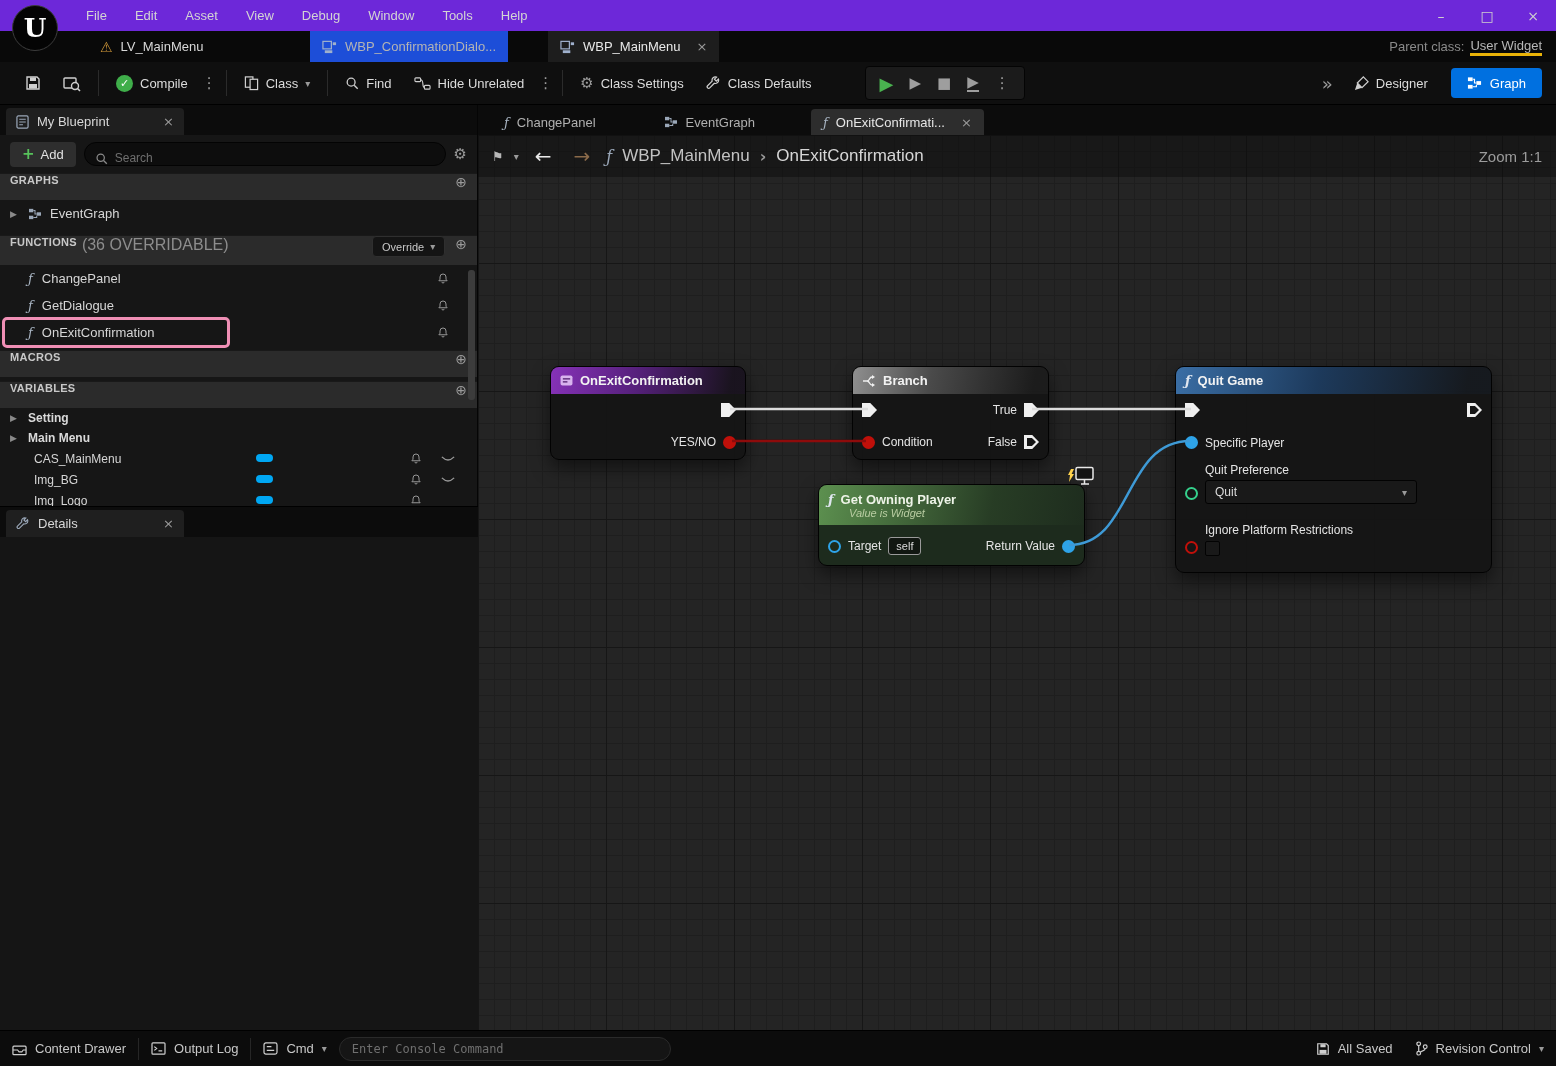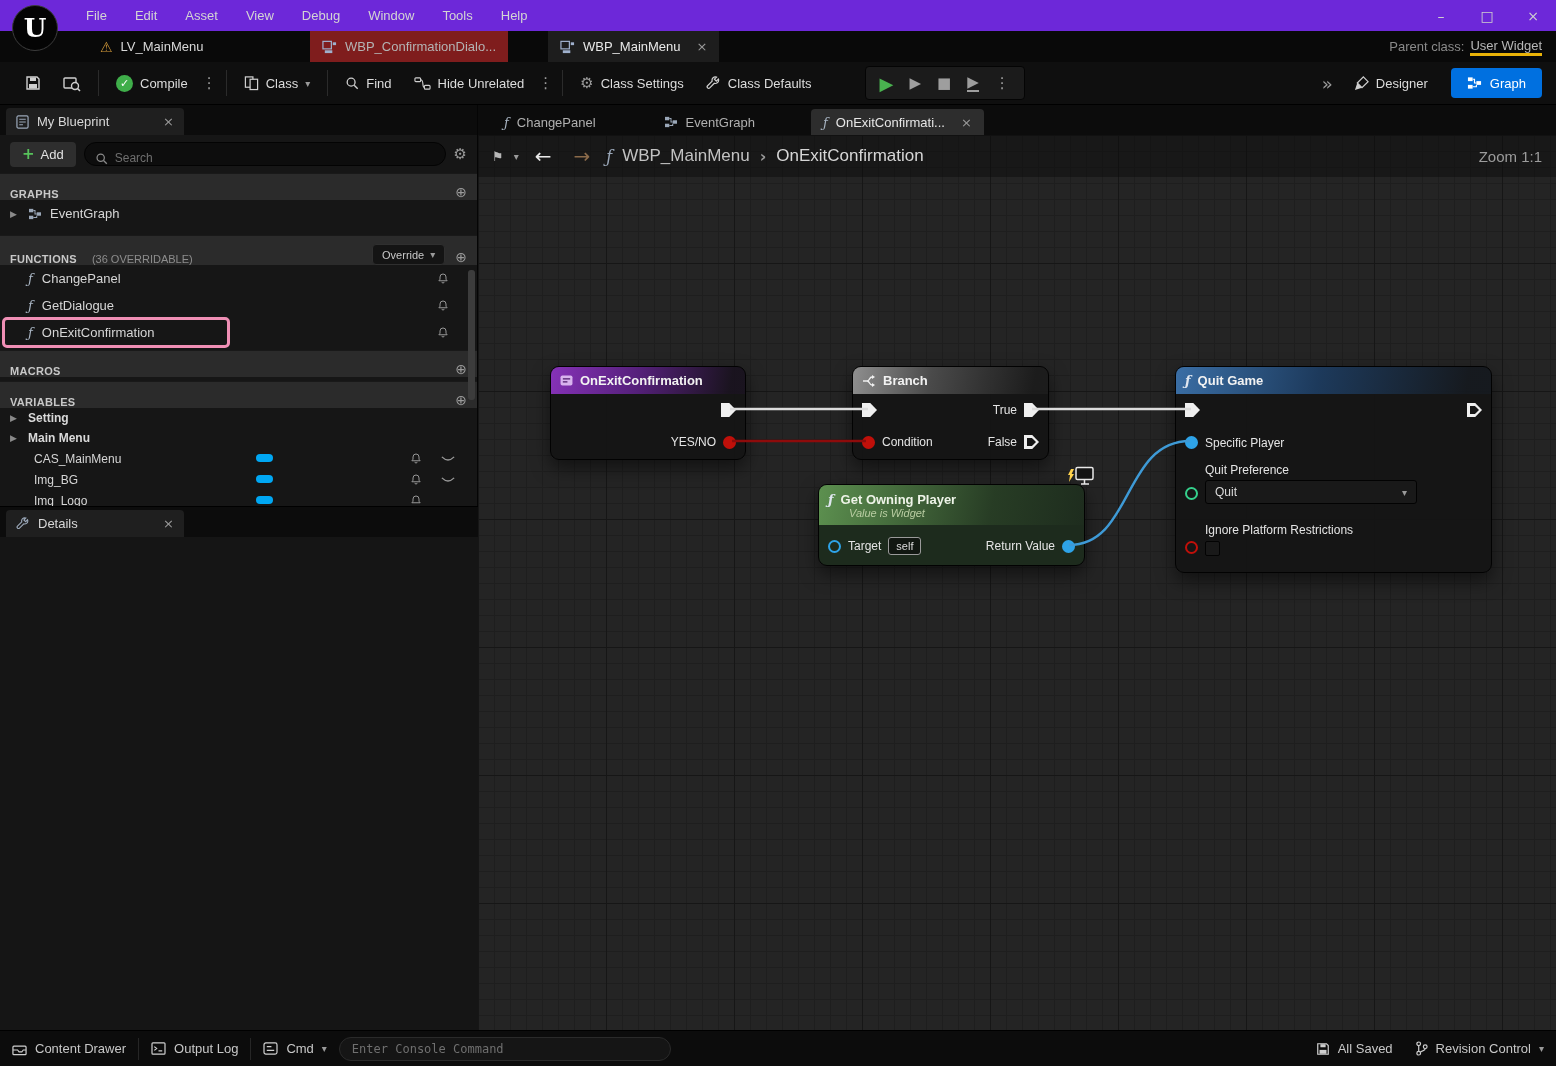--- a/index.html
+++ b/index.html
@@ -14,21 +14,21 @@
   font-family:"DejaVu Serif",serif;font-size:26px;font-weight:bold;color:#fff}
 #menus{margin-left:72px;display:flex}
 .menu-item{padding:0 14px;height:31px;display:flex;align-items:center;color:#d4d4d4}
 #win-controls{margin-left:auto;display:flex}
 .win-btn{width:46px;height:31px;display:flex;align-items:center;justify-content:center;color:#cfcfcf;font-size:14px}
 
 
 #asset-row{position:absolute;left:0;top:31px;width:100%;height:31px;background:#090909}
 #level-chip{position:absolute;left:100px;top:0;height:31px;display:flex;align-items:center;gap:8px;color:#d8d8d8}
 .warn{color:#d79c3a;font-size:14px}
-.asset-tab{position:absolute;top:0;height:31px;display:flex;align-items:center;gap:8px;padding:0 12px;color:#b4b4b4;background:#7f1d1d}
+.asset-tab{position:absolute;top:0;height:31px;display:flex;align-items:center;gap:8px;padding:0 12px;color:#b4b4b4;background:#1d4ed8}
 .asset-tab.active{background:#1d1d1d;color:#e8e8e8}
 .tab-x{color:#9a9a9a;margin-left:8px}
 #parent-class{position:absolute;right:14px;top:0;height:31px;display:flex;align-items:center;gap:6px;color:#8a8a8a}
 #parent-class .val{color:#b8b8b8;border-bottom:3px solid #eab308}
 
 
 #toolbar{position:absolute;left:0;top:62px;width:100%;height:43px;background:#0f0f0f;border-bottom:1px solid #000;
   display:flex;align-items:center;padding:0 14px}
 .tb-btn{display:flex;align-items:center;gap:7px;padding:0 11px;height:30px;color:#dcdcdc;white-space:nowrap}
 .tb-sep{width:1px;height:26px;background:#2b2b2b;margin:0 6px;flex:0 0 auto}
@@ -52,23 +52,23 @@
   border-radius:4px 4px 0 0;margin-left:6px;color:#d8d8d8;width:178px}
 .panel-tab .tab-x{margin-left:auto}
 #bp-toolbar{height:38px;display:flex;align-items:center;gap:8px;padding:0 10px}
 #add-btn{display:flex;align-items:center;gap:6px;background:#2e2e2e;border-radius:4px;height:25px;padding:0 12px;color:#e2e2e2}
 #add-btn .plus{color:#57c25b;font-weight:bold;font-size:15px}
 #bp-search{flex:1;display:flex;align-items:flex-end;gap:7px;background:#0d0d0d;border:1px solid #030303;
   border-radius:12px;height:24px;padding:0 10px}
 #bp-search input{flex:1;background:transparent;border:0;outline:0;color:#c8c8c8;font:12px "Liberation Sans",sans-serif}
 #bp-search input::placeholder{color:#6f6f6f}
 .gear{color:#9a9a9a;font-size:15px}
-.section-hdr{height:27px;background:#2b2b2b;display:flex;align-items:flex-end;padding:0 10px;border-top:1px solid #191919}
+.section-hdr{height:27px;background:#2b2b2b;display:flex;align-items:flex-start;padding:0 10px;border-top:1px solid #191919}
 .section-hdr .t{font-weight:bold;font-size:11px;color:#c8c8c8;letter-spacing:.3px}
-.section-hdr .sub{font-size:11px;color:#8d8d8d;margin-left:15px}
+.section-hdr .sub{font-size:16px;color:#8d8d8d;margin-left:5px}
 .plus-circle{margin-left:auto;color:#9a9a9a;font-size:14px}
 .override{display:flex;align-items:center;gap:6px;background:#141414;border:1px solid #2f2f2f;border-radius:4px;
   height:21px;padding:0 9px;font-size:11px;color:#c8c8c8;margin-left:auto;margin-right:10px}
 .tree-row{height:27px;display:flex;align-items:center;padding:0 10px;gap:8px;color:#d6d6d6;position:relative}
 .tw{color:#8a8a8a;font-size:9px;width:10px;flex:0 0 auto}
 .fnrow{height:27px;display:flex;align-items:center;gap:9px;padding:0 10px 0 28px;color:#d6d6d6;position:relative}
 .fn-glyph{font-family:"DejaVu Serif",serif;font-style:italic;color:#a8b4c2;font-size:13px}
 .bell{margin-left:auto;margin-right:18px;display:flex}
 .hl{position:absolute;left:2px;top:-2px;width:228px;height:31px;border:3px solid #ef8fb5;border-radius:5px;pointer-events:none}
 .cat-row{height:20px;display:flex;align-items:center;gap:8px;padding:0 10px;color:#dadada;font-weight:bold;font-size:12px}

